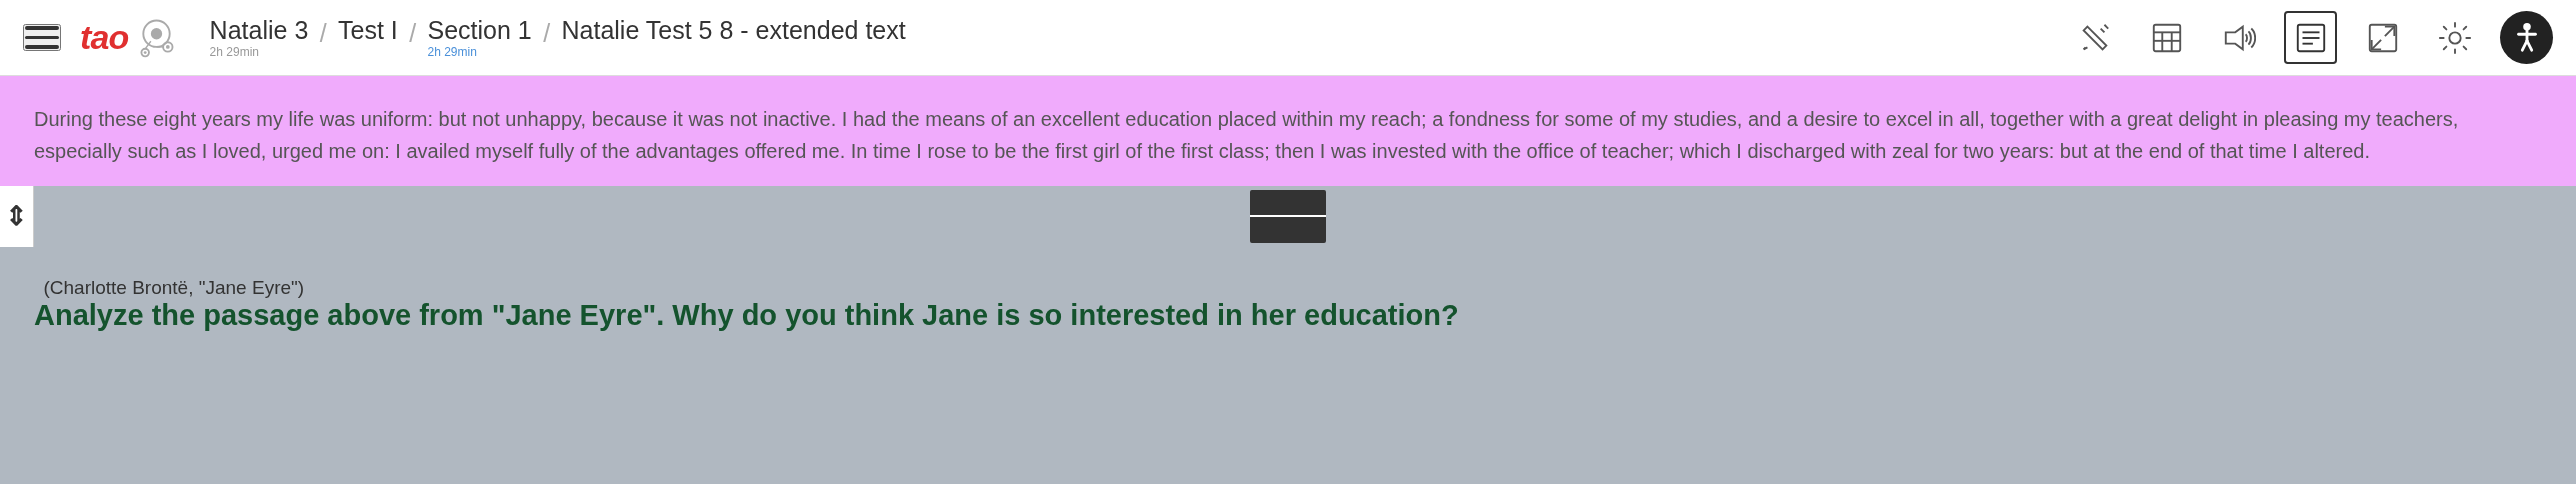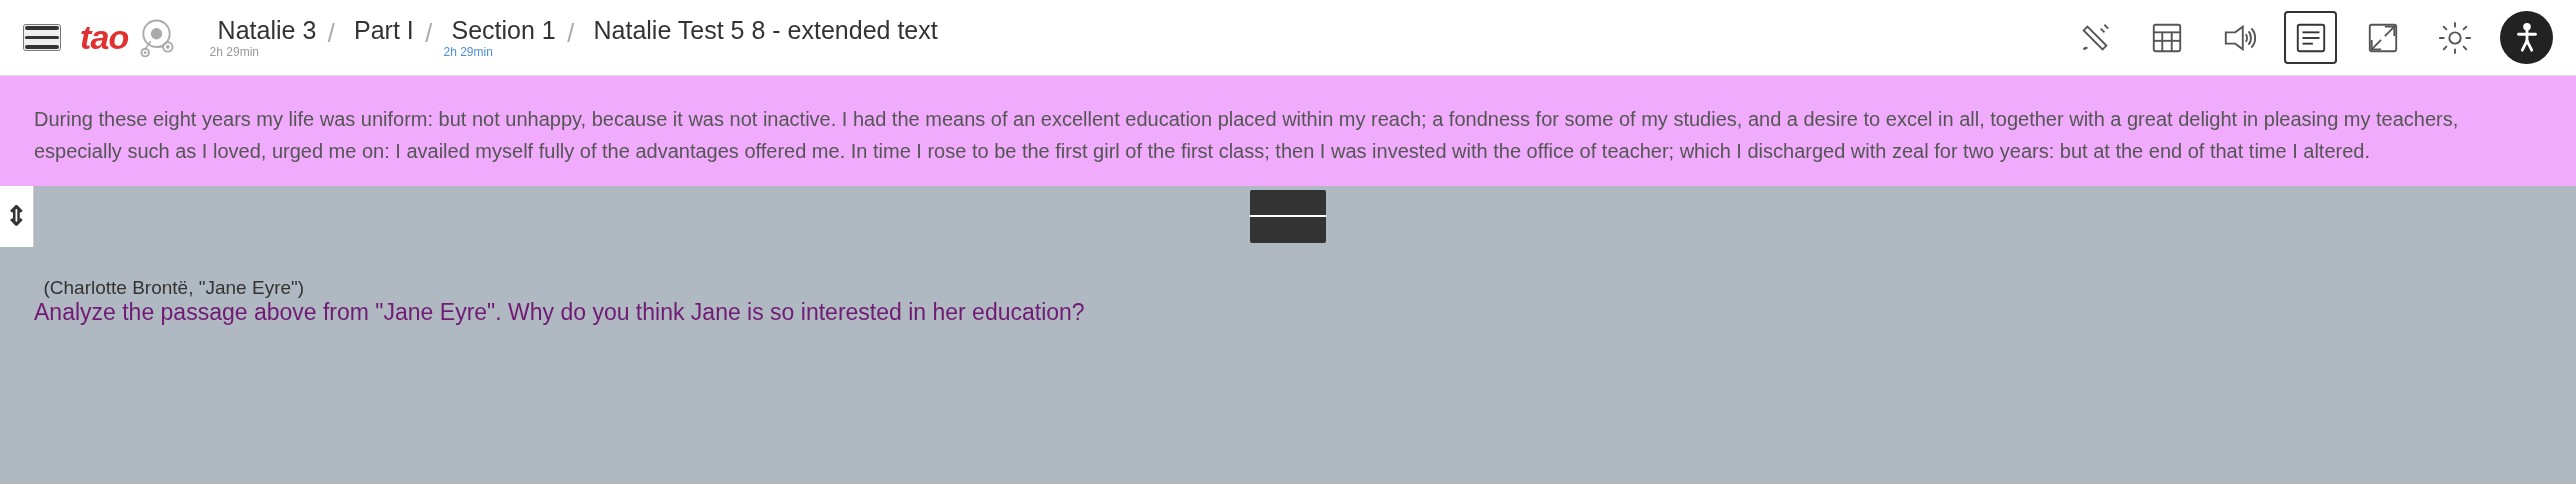--- a/index.html
+++ b/index.html
@@ -62,21 +62,20 @@
     }
     .breadcrumb-item {
       display: flex;
       flex-direction: column;
       align-items: flex-start;
     }
     .breadcrumb-name {
       font-size: 25px;
       color: #333;
       font-weight: 500;
-      margin-left: 8px;
     }
     .breadcrumb-time {
       font-size: 12px;
       color: #999;
     }
     .breadcrumb-time.active {
       color: #4a90d9;
     }
     .breadcrumb-sep {
       font-size: 25px;
@@ -203,23 +202,23 @@
       height: 2.8px;
       background: #fff;
       margin: 2.8px 0;
     }
 
     .question-area {
       background: #b0b8c1;
       padding: 19px 34px;
     }
     .question-text {
-      font-size: 23px;
-      font-weight: normal;
-      color: #701a75;
+      font-size: 29px;
+      font-weight: bold;
+      color: #14532d;
     }
   </style>
 </head>
 <body>
 
 <header class="header">
 
   <button class="hamburger-btn">
     <span></span>
     <span></span>
@@ -240,21 +239,21 @@
     </svg>
   </div>
 
   <nav class="breadcrumb">
     <div class="breadcrumb-item">
       <span class="breadcrumb-name">Natalie 3</span>
       <span class="breadcrumb-time">2h 29min</span>
     </div>
     <span class="breadcrumb-sep">/</span>
     <div class="breadcrumb-item">
-      <span class="breadcrumb-name">Part I</span>
+      <span class="breadcrumb-name">Test I</span>
       <span class="breadcrumb-time"></span>
     </div>
     <span class="breadcrumb-sep">/</span>
     <div class="breadcrumb-item">
       <span class="breadcrumb-name">Section 1</span>
       <span class="breadcrumb-time active">2h 29min</span>
     </div>
     <span class="breadcrumb-sep">/</span>
     <div class="breadcrumb-item">
       <span class="breadcrumb-name">Natalie Test 5 8 - extended text</span>

